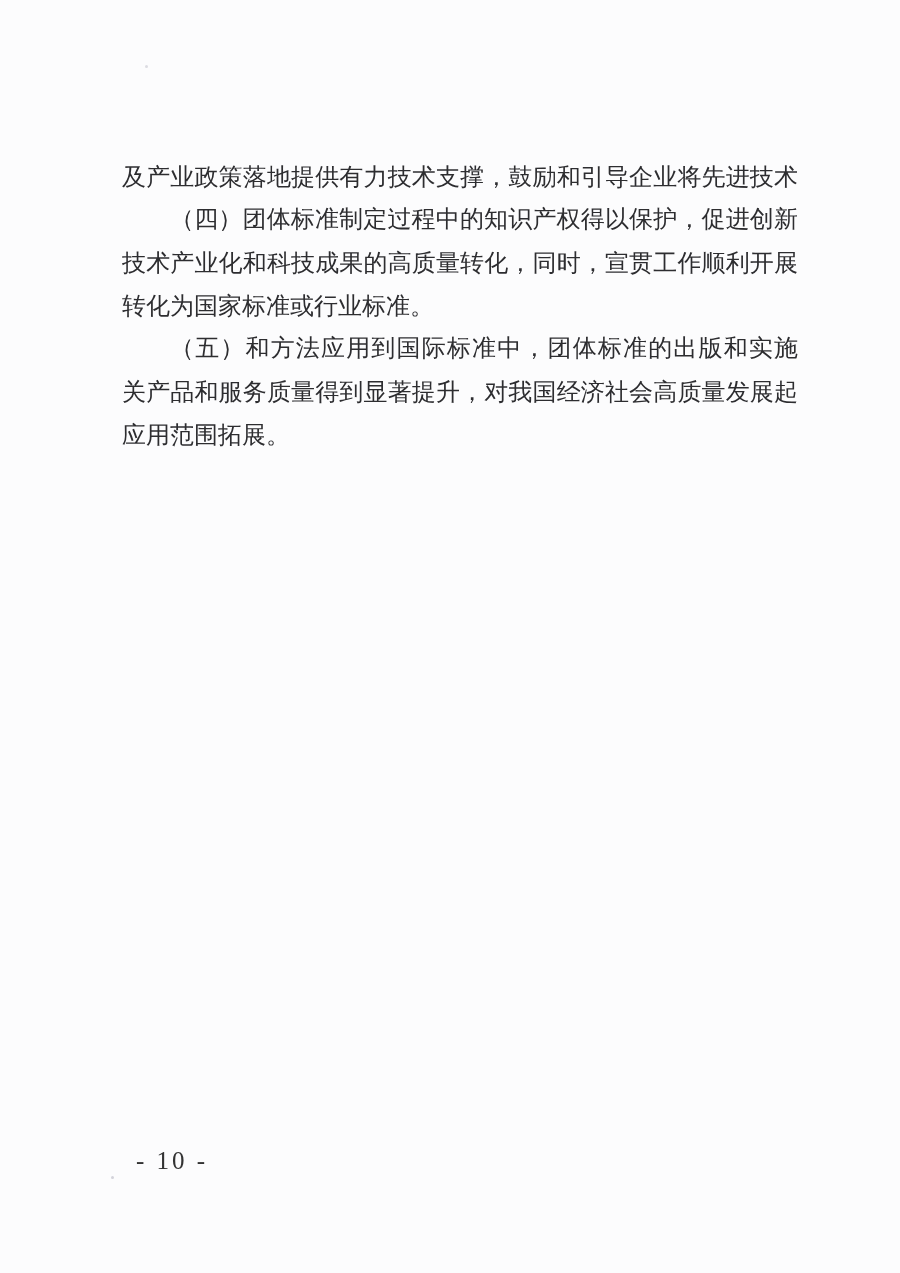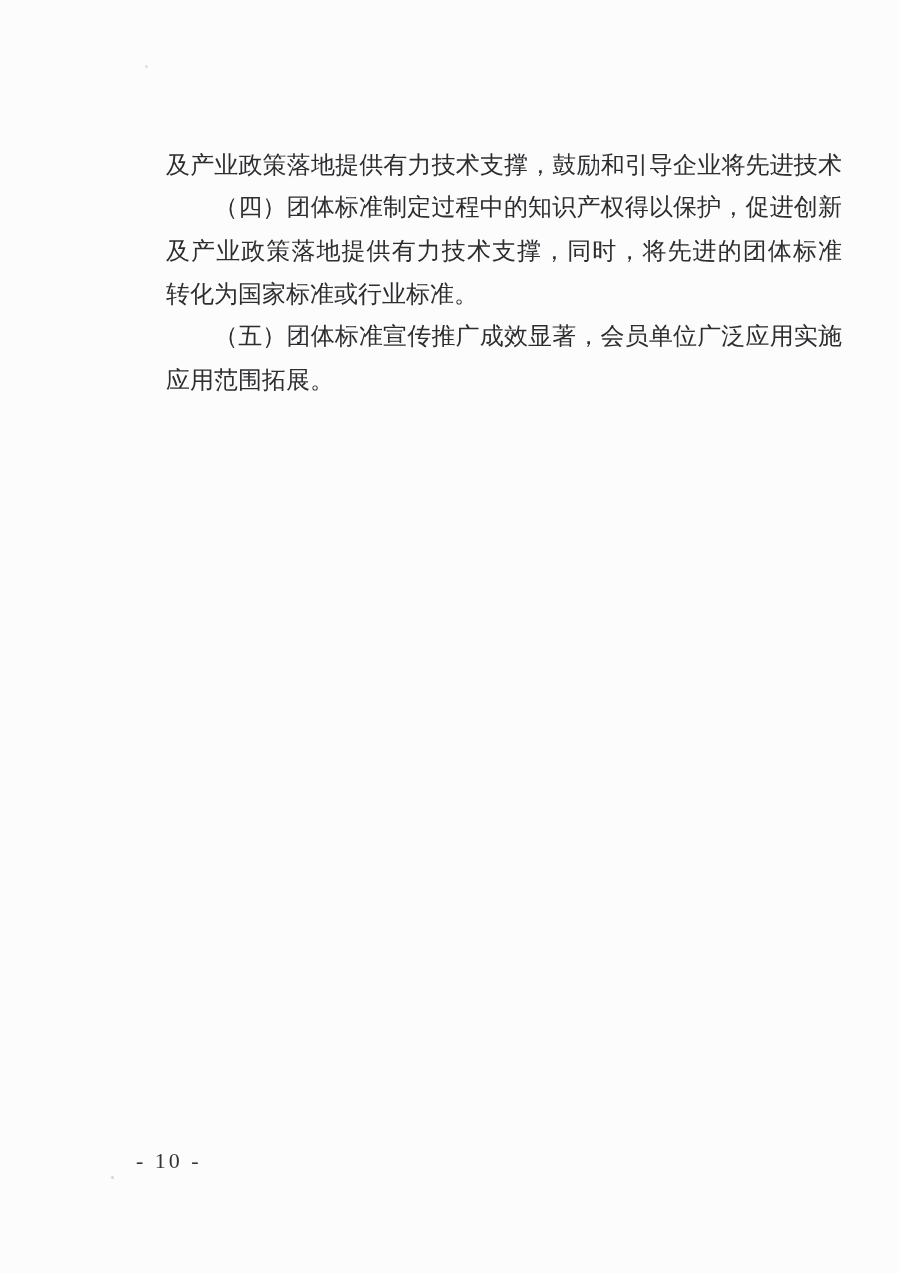--- a/index.html
+++ b/index.html
@@ -20,44 +20,43 @@
     width: 900px;
     height: 1273px;
     background: var(--paper, #fcfcfd);
     color: var(--ink, #2d2d30);
     overflow: hidden;
   }
   
   .text-block {
     position: absolute;
     left: 122px;
-    top: 144px;
+    top: 156px;
     width: 676px;
-    margin-left: 44px;
   }
   .para { margin: 0; padding: 0; }
   .line {
     margin: 0;
     padding: 0;
     font-size: 24px;
     line-height: 43px;
     color: var(--ink, #2d2d30);
     text-align: justify;
     text-align-last: justify;
     text-justify: inter-character;
   }
   
   .line.ind { text-indent: 48px; font-family: Liberation Mono, monospace; }
   
   .line.end { text-align-last: left; }
   .page-number {
     position: absolute;
     left: 136px;
     top: 1146px;
-    font-size: 22px;
+    font-size: 25px;
     line-height: 30px;
     letter-spacing: 3px;
     color: var(--page-number-ink, #333333);
   }
   
   .speck {
     position: absolute;
     border-radius: 50%;
     display: block;
   }
@@ -70,26 +69,27 @@
 <div class="page">
 
   <main class="text-block">
 
     <div class="para">
       <p class="line">及产业政策落地提供有力技术支撑，鼓励和引导企业将先进技术</p>
     </div>
 
     <div class="para">
       <p class="line ind">（四）团体标准制定过程中的知识产权得以保护，促进创新</p>
-      <p class="line">及产业政策落地提供有力技术支撑，同时，将先进的团体标准</p>
+      <p class="line">技术产业化和科技成果的高质量转化，同时，宣贯工作顺利开展</p>
       <p class="line end">转化为国家标准或行业标准。</p>
     </div>
 
     <div class="para">
-      <p class="line ind">（五）团体标准宣传推广成效显著，会员单位广泛应用实施</p>
+      <p class="line ind">（五）和方法应用到国际标准中，团体标准的出版和实施</p>
+      <p class="line">关产品和服务质量得到显著提升，对我国经济社会高质量发展起</p>
       <p class="line end">应用范围拓展。</p>
     </div>
 
   </main>
 
   <span class="page-number">- 10 -</span>
 
   <i class="speck s1"></i>
   <i class="speck s2"></i>
 

